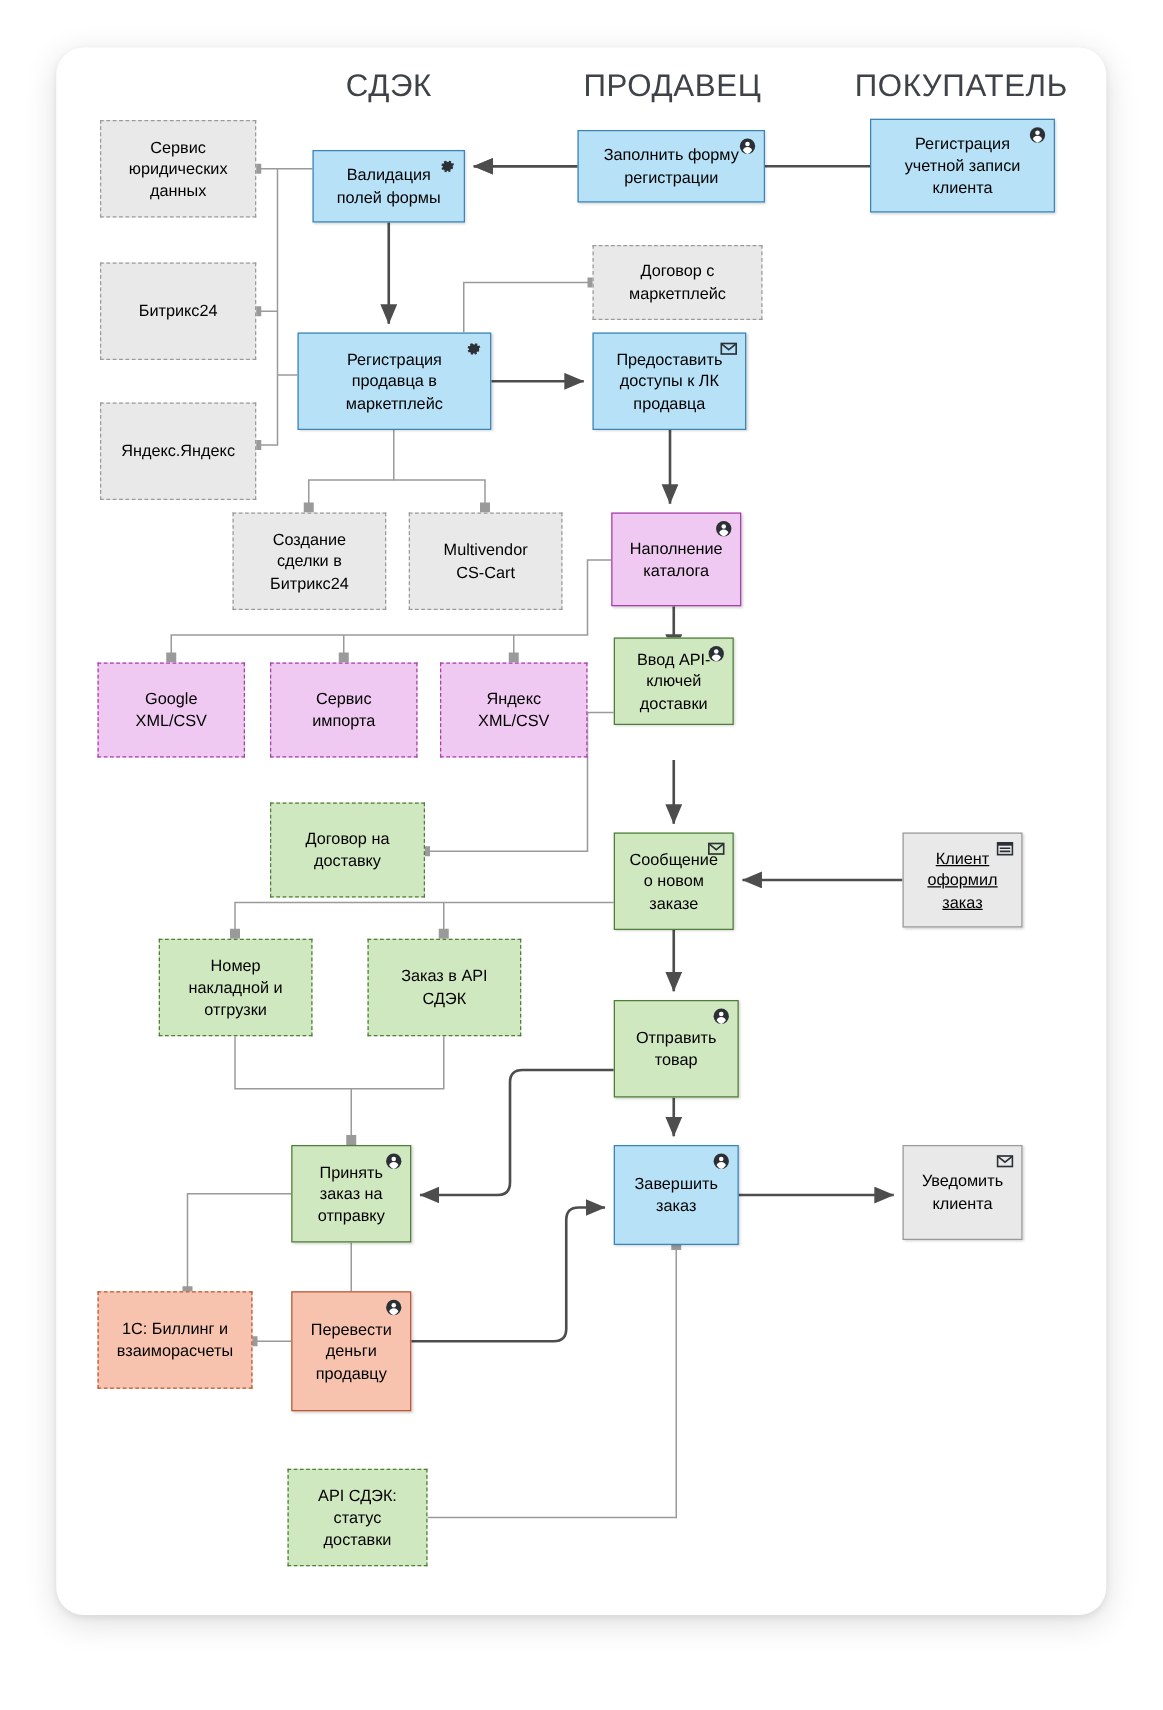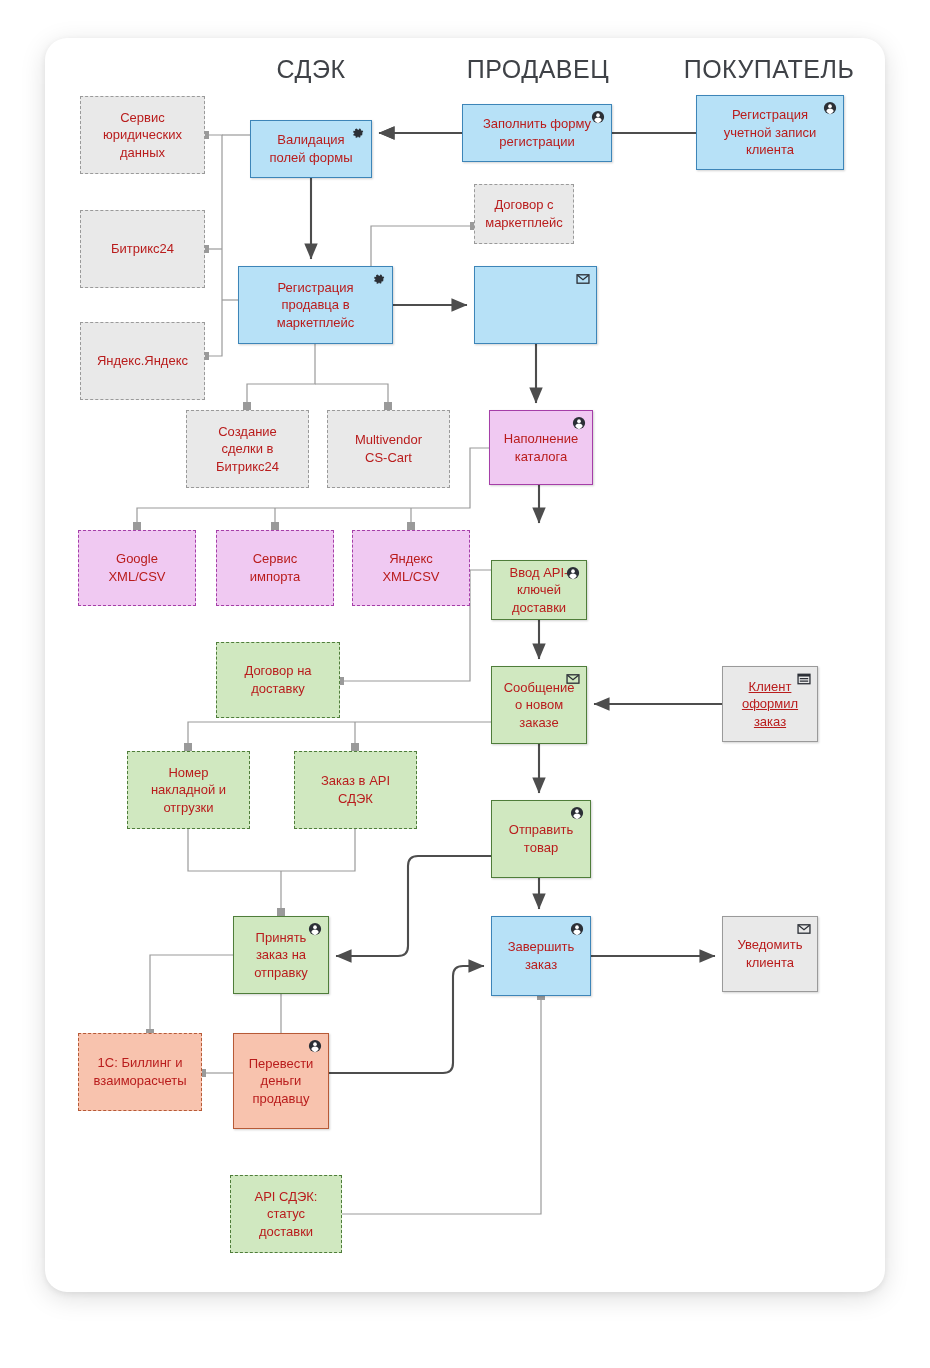--- a/index.html
+++ b/index.html
@@ -4,21 +4,21 @@
 <style>
   html,body{margin:0;padding:0;background:#ffffff;}
   body{width:930px;height:1368px;font-family:"Liberation Sans","DejaVu Sans",sans-serif;}
   #stage{position:relative;width:930px;height:1368px;overflow:hidden;background:#ffffff;}
   #card{position:absolute;left:45px;top:38px;width:840px;height:1254px;background:#ffffff;
         border-radius:22px;box-shadow:0 6px 26px rgba(0,0,0,0.13), 0 2px 6px rgba(0,0,0,0.07);}
   #svgwrap{position:absolute;left:0;top:0;width:930px;height:1368px;}
   .lane{position:absolute;color:#3f4247;font-size:25px;letter-spacing:.5px;
         text-align:center;white-space:nowrap;transform:translateX(-50%);font-weight:400;}
   .node{position:absolute;box-sizing:border-box;display:flex;align-items:center;
-        text-align:center;color:#b91c1c;font-size:13px;line-height:1.35;
+        text-align:center;color:#000000;font-size:13px;line-height:1.35;
         padding:6px 7px;}
   .node .txt{display:block;width:100%;}
   .node.solid{box-shadow:1px 1px 2px rgba(0,0,0,0.18);}
   .node.dashed{border-style:dashed;border-width:1.4px;}
   .node.solidb{border-style:solid;border-width:1.4px;}
   .f-blue{background:#b7e1f7;border-color:#3d85b8;}
   .f-green{background:#d0e8c0;border-color:#4f7d3a;}
   .f-purple{background:#f0c9f2;border-color:#a53ea8;}
   .f-orange{background:#f8c3ae;border-color:#b75a37;}
   .f-gray{background:#e9e9e9;border-color:#9a9a9a;}
@@ -144,33 +144,34 @@
       <div class="node solidb solid f-blue" style="left: 696px; top: 95px; width: 148px; height: 75px;">
         <span class="txt">Регистрация<br>учетной записи<br>клиента</span>
         <span class="ico">
           <svg viewBox="0 0 16 16">
             <circle cx="8" cy="8" r="7" fill="currentColor"></circle>
             <circle cx="8" cy="5.9" r="2.1" fill="#ffffff"></circle>
             <path fill="#ffffff" d="M8 8.6c-2.2 0-3.9 1.3-4.2 3.1A7 7 0 0 0 8 15a7 7 0 0 0 4.2-3.3c-.3-1.8-2-3.1-4.2-3.1z"></path>
           </svg>
         </span>
       </div>
-      <div class="node dashed f-gray" style="left: 474px; top: 184px; width: 100px; height: 60px;">
+      <div class="node dashed f-gray" style="left: 474px; top: 196px; width: 136px; height: 60px;">
         <span class="txt">Договор с<br>маркетплейс</span>
       </div>
       <div class="node solidb solid f-blue" style="left: 238px; top: 266px; width: 155px; height: 78px;">
         <span class="txt">Регистрация<br>продавца в<br>маркетплейс</span>
         <span class="ico">
           <svg viewBox="0 0 16 16">
             <path fill="currentColor" d="M8 5.2A2.8 2.8 0 1 0 8 10.8 2.8 2.8 0 0 0 8 5.2zm0 4.1a1.3 1.3 0 1 1 0-2.6 1.3 1.3 0 0 1 0 2.6z"></path>
             <path fill="currentColor" d="M14 9.1l-1.2-.5c.05-.4.05-.8 0-1.2l1.2-.5-.8-1.9-1.2.5c-.25-.3-.55-.6-.9-.8l.3-1.3-2-.5-.3 1.3c-.4-.05-.8-.05-1.2 0L6.4 2.9l-1.9.8.5 1.2c-.3.25-.6.55-.8.9l-1.3-.3-.5 2 1.3.3c-.05.4-.05.8 0 1.2l-1.2.5.8 1.9 1.2-.5c.25.3.55.6.9.8l-.3 1.3 2 .5.3-1.3c.4.05.8.05 1.2 0l.5 1.2 1.9-.8-.5-1.2c.3-.25.6-.55.8-.9l1.3.3.5-2z"></path>
           </svg>
         </span>
       </div>
       <div class="node solidb solid f-blue" style="left: 474px; top: 266px; width: 123px; height: 78px;">
+        <span class="txt">Предоставить<br>доступы к ЛК<br>продавца</span>
         <span class="ico">
           <svg viewBox="0 0 16 16">
             <rect x="1.2" y="3.2" width="13.6" height="9.6" fill="none" stroke="currentColor" stroke-width="1.5"></rect>
             <path d="M1.7 3.8 L8 8.8 L14.3 3.8" fill="none" stroke="currentColor" stroke-width="1.5"></path>
           </svg>
         </span>
       </div>
       <div class="node dashed f-gray" style="left: 186px; top: 410px; width: 123px; height: 78px;">
         <span class="txt">Создание<br>сделки в<br>Битрикс24</span>
       </div>
@@ -189,21 +190,21 @@
       </div>
       <div class="node dashed f-purple" style="left: 78px; top: 530px; width: 118px; height: 76px;">
         <span class="txt">Google<br>XML/CSV</span>
       </div>
       <div class="node dashed f-purple" style="left: 216px; top: 530px; width: 118px; height: 76px;">
         <span class="txt">Сервис<br>импорта</span>
       </div>
       <div class="node dashed f-purple" style="left: 352px; top: 530px; width: 118px; height: 76px;">
         <span class="txt">Яндекс<br>XML/CSV</span>
       </div>
-      <div class="node solidb solid f-green" style="left: 491px; top: 560px; width: 96px; height: 60px;">
+      <div class="node solidb solid f-green" style="left: 491px; top: 510px; width: 96px; height: 70px;">
         <span class="txt">Ввод API-<br>ключей<br>доставки</span>
         <span class="ico">
           <svg viewBox="0 0 16 16">
             <circle cx="8" cy="8" r="7" fill="currentColor"></circle>
             <circle cx="8" cy="5.9" r="2.1" fill="#ffffff"></circle>
             <path fill="#ffffff" d="M8 8.6c-2.2 0-3.9 1.3-4.2 3.1A7 7 0 0 0 8 15a7 7 0 0 0 4.2-3.3c-.3-1.8-2-3.1-4.2-3.1z"></path>
           </svg>
         </span>
       </div>
       <div class="node dashed f-green" style="left: 216px; top: 642px; width: 124px; height: 76px;">

